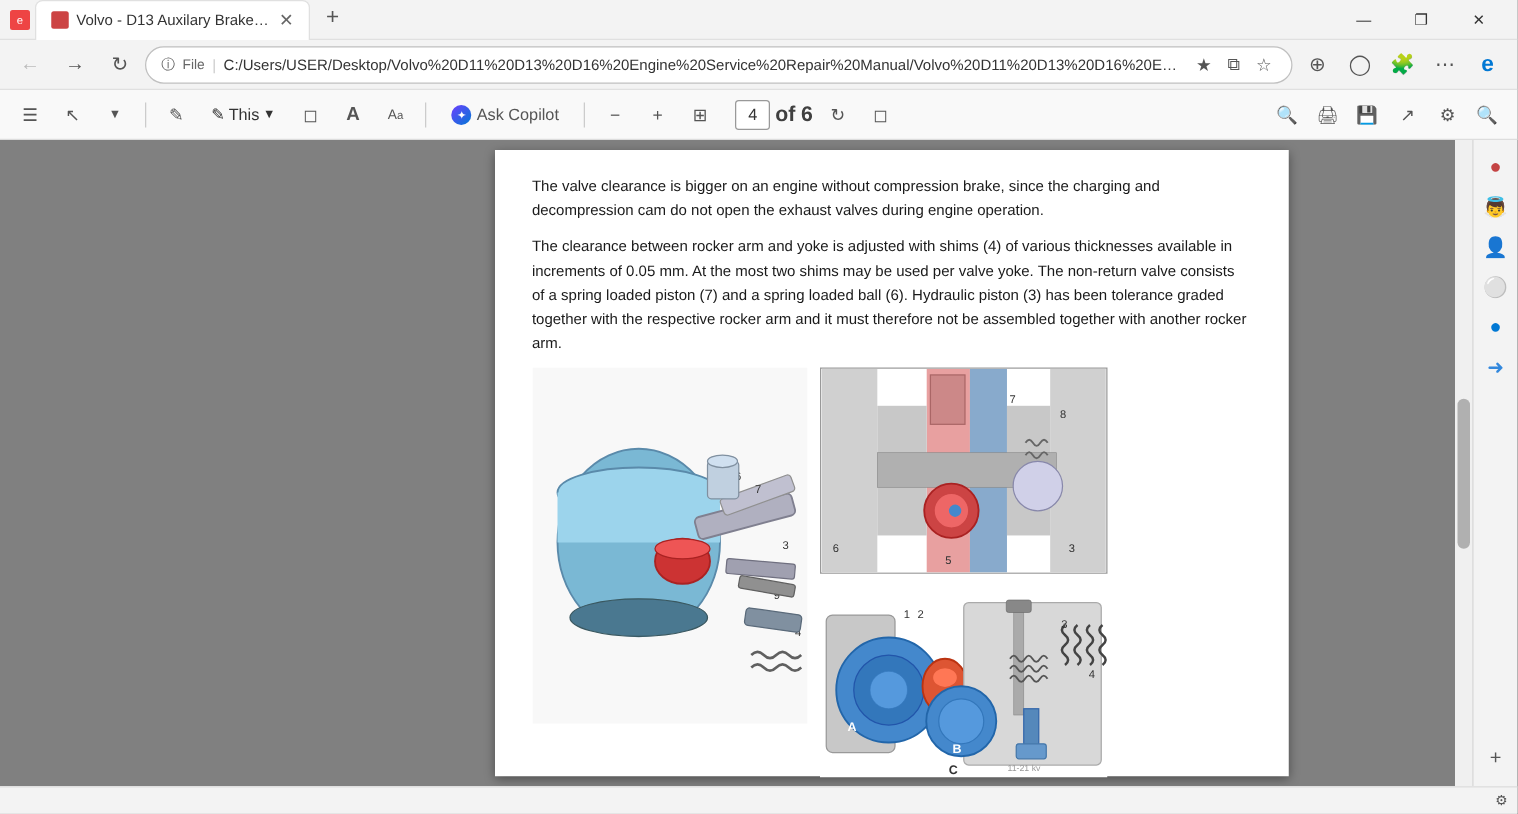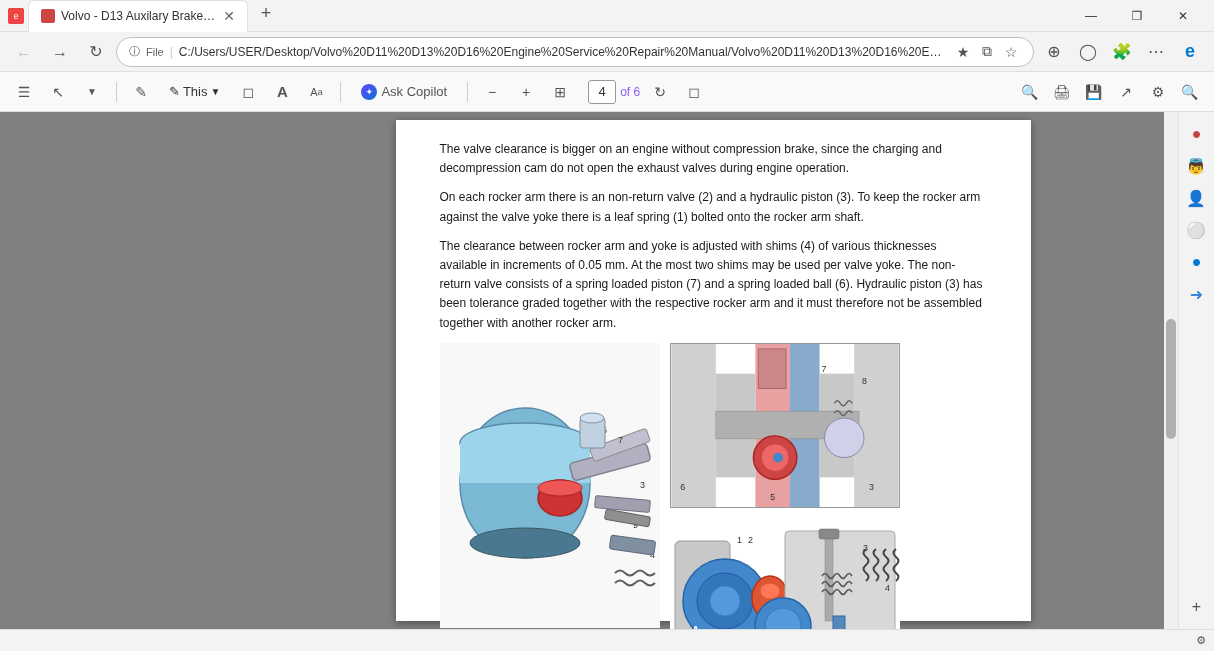--- a/index.html
+++ b/index.html
@@ -56,21 +56,21 @@
       border-bottom: 1px solid #ddd;
       flex-shrink: 0;
     }
     .pdf-tool-btn { width: 28px; height: 28px; display: flex; align-items: center; justify-content: center; cursor: pointer; border-radius: 4px; color: #555; font-size: 14px; }
     .pdf-separator { width: 1px; height: 20px; background: #ccc; margin: 0 4px; }
     .pdf-draw-btn { display: flex; align-items: center; gap: 3px; padding: 0 8px; height: 28px; cursor: pointer; border-radius: 4px; color: #333; font-size: 13px; }
     .ask-copilot { display: flex; align-items: center; gap: 4px; padding: 0 10px; height: 28px; cursor: pointer; border-radius: 4px; color: #555; font-size: 13px; }
     .copilot-icon { width: 16px; height: 16px; background: linear-gradient(135deg, #6e3fff, #0078d4); border-radius: 50%; display: flex; align-items: center; justify-content: center; color: white; font-size: 9px; }
     .page-nav { display: flex; align-items: center; gap: 4px; margin-left: 8px; }
     .page-input { width: 28px; height: 24px; text-align: center; border: 1px solid #999; border-radius: 3px; font-size: 13px; color: #333; }
-    .page-of { font-size: 12px; color: #8b5cf6; }
+    .page-of { font-size: 17px; color: #404040; font-weight: bold; }
     .pdf-right-tools { margin-left: auto; display: flex; align-items: center; gap: 4px; }
 
     
     .main-content {
       flex: 1;
       display: flex;
       overflow: hidden;
       background: #808080;
     }
 
@@ -216,24 +216,23 @@
     <div class="pdf-tool-btn">⚙</div>
     <div class="pdf-tool-btn">🔍</div>
   </div>
 </div>
 
 <div class="main-content">
 
   <div style="width:262px;background:#808080;flex-shrink:0;"></div>
 
   <div style="flex:1;background:#808080;display:flex;justify-content:center;overflow-y:auto;">
-    <div style="background:white;width:635px;padding:20px 44px;margin:8px 13px;box-shadow:0 2px 8px rgba(0,0,0,0.4);">
+    <div style="background:white;width:635px;padding:20px 30px;margin:8px 13px;box-shadow:0 2px 8px rgba(0,0,0,0.4);">
 
       <p class="pdf-text">The valve clearance is bigger on an engine without compression brake, since the charging and decompression cam do not open the exhaust valves during engine operation.</p>
-      <p class="pdf-text">On each rocker arm there is an non-return valve (2) and a hydraulic piston (3). To keep the rocker arm against the valve yoke there is a leaf spring (1) bolted onto the rocker arm shaft.</p>
       <p class="pdf-text">The clearance between rocker arm and yoke is adjusted with shims (4) of various thicknesses available in increments of 0.05 mm. At the most two shims may be used per valve yoke. The non-return valve consists of a spring loaded piston (7) and a spring loaded ball (6). Hydraulic piston (3) has been tolerance graded together with the respective rocker arm and it must therefore not be assembled together with another rocker arm.</p>
 
       <div style="display:flex;gap:10px;margin-top:10px;align-items:flex-start;">
 
         <div style="width:220px;height:285px;flex-shrink:0;">
           <svg viewBox="0 0 220 285" style="width:100%;height:100%;">
 
             <rect x="0" y="0" width="220" height="285" fill="#f8f8f8"></rect>
 
             <ellipse cx="85" cy="140" rx="65" ry="75" fill="#7ab8d4" stroke="#5a8aaa" stroke-width="1.5"></ellipse>

